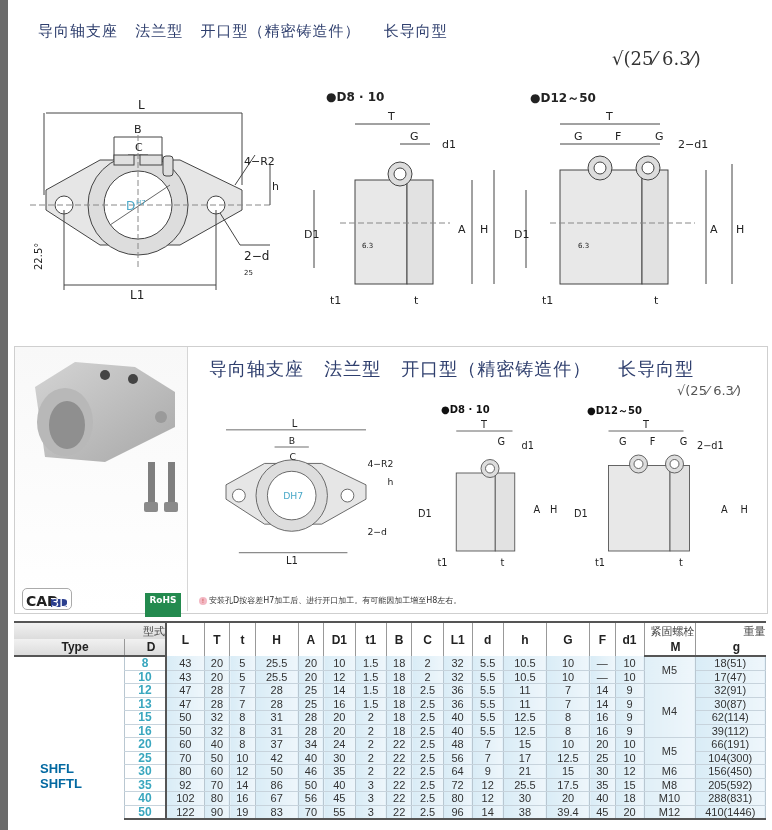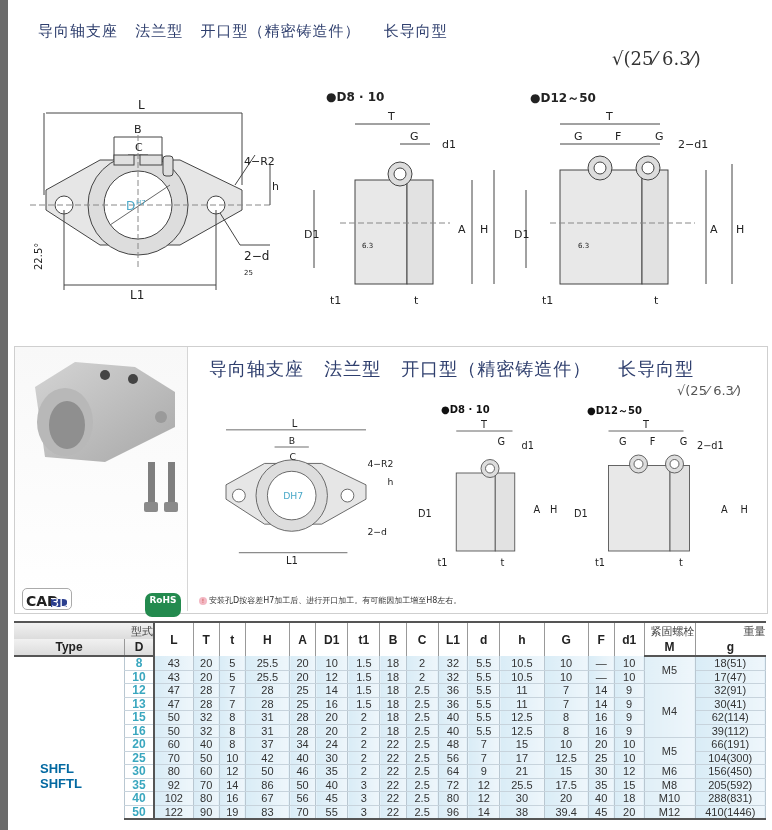--- a/index.html
+++ b/index.html
@@ -15,28 +15,28 @@
   
   .bottom-panel{position:absolute;left:14px;top:346px;width:752px;height:266px;border:1px solid #cfcfcf;background:#fff;}
   .photo-box{position:absolute;left:0;top:0;width:172px;height:264px;border-right:1px solid #d6d6d6;background:linear-gradient(#f8f8f8,#fff);}
   .title2{position:absolute;left:194px;top:10px;font-size:18px;color:#2f3f6e;letter-spacing:1px;white-space:pre;}
   .rough2{position:absolute;left:662px;top:36px;font-size:13px;color:#555;}
   .label-d{position:absolute;font-size:10px;font-weight:bold;color:#111;}
   .cad-badge{position:absolute;left:7px;top:241px;width:48px;height:20px;border:1px solid #aaa;border-radius:5px;background:#fff;}
   .cad-badge .cad{position:absolute;left:3px;top:4px;font-size:14px;font-weight:bold;}
   .cad-badge .d2{position:absolute;left:28px;top:1px;width:16px;height:8px;background:#d9343a;color:#fff;font-size:7px;text-align:center;line-height:8px;margin-top:31px;}
   .cad-badge .d3{position:absolute;left:28px;top:10px;width:16px;height:8px;background:#2b3f8f;color:#fff;font-size:13px;text-align:center;line-height:8px;}
-  .rohs{position:absolute;left:130px;top:246px;width:36px;height:24px;border-radius:7px;background:#238a4e;color:#fff;font-size:9px;font-weight:bold;text-align:center;line-height:15px;}
+  .rohs{position:absolute;left:130px;top:246px;width:36px;height:24px;border-radius:0;background:#238a4e;color:#fff;font-size:9px;font-weight:bold;text-align:center;line-height:15px;}
   .note2{position:absolute;left:184px;top:248px;font-size:8px;color:#333;}
   .note2 .warn{display:inline-block;width:8px;height:8px;border-radius:50%;background:#f3b8c4;color:#c0392b;font-size:6px;line-height:8px;text-align:center;margin-right:2px;}
   
   .spec{position:absolute;left:14px;top:621px;width:752px;border-collapse:collapse;font-family:"Liberation Sans",sans-serif;font-size:11px;}
   .spec th{background:#fff;font-weight:bold;font-size:12px;color:#222;border-left:1px solid #999;height:16px;padding:0;text-align:center;}
   .spec thead tr:first-child th{border-top:2px solid #555;}
-  .spec thead tr:last-child th{border-bottom:2px solid #555;}
+  .spec thead tr:last-child th{border-bottom:2px solid #555;padding-left:12px;}
   .spec th.type-h{background:linear-gradient(#f1f1f1,#dcdcdc);border-left:none;}
   .spec th.cn{font-weight:normal;font-size:11px;color:#444;text-align:right;}
   .spec td{height:12.5px;padding:0;text-align:center;border:1px solid #b9c7d1;border-top:none;border-bottom:1px solid #c7d3dc;color:#333;background:linear-gradient(90deg,#d9ecf6,#eef6fb);line-height:12px;}
   .spec td.type-cell{background:#fff;border:none;color:#0369a1;font-weight:bold;font-size:13px;text-align:left;padding-left:12px;line-height:15px;}
   .spec td.dcol{background:#fff;color:#3aa7bf;font-weight:bold;font-size:12px;border-right:2px solid #555;}
   .spec tbody tr:last-child td{border-bottom:2px solid #555;}
   .spec td.bolt{background:linear-gradient(90deg,#e0eff7,#eef6fb);}
 </style>
 </head>
 <body>
@@ -344,21 +344,21 @@
         <td>16</td>
         <td>1.5</td>
         <td>18</td>
         <td>2.5</td>
         <td>36</td>
         <td>5.5</td>
         <td>11</td>
         <td>7</td>
         <td>14</td>
         <td>9</td>
-        <td>30(41)</td>
+        <td>30(87)</td>
       </tr>
       <tr>
         <td class="dcol">15</td>
         <td>50</td>
         <td>32</td>
         <td>8</td>
         <td>31</td>
         <td>28</td>
         <td>20</td>
         <td>2</td>

